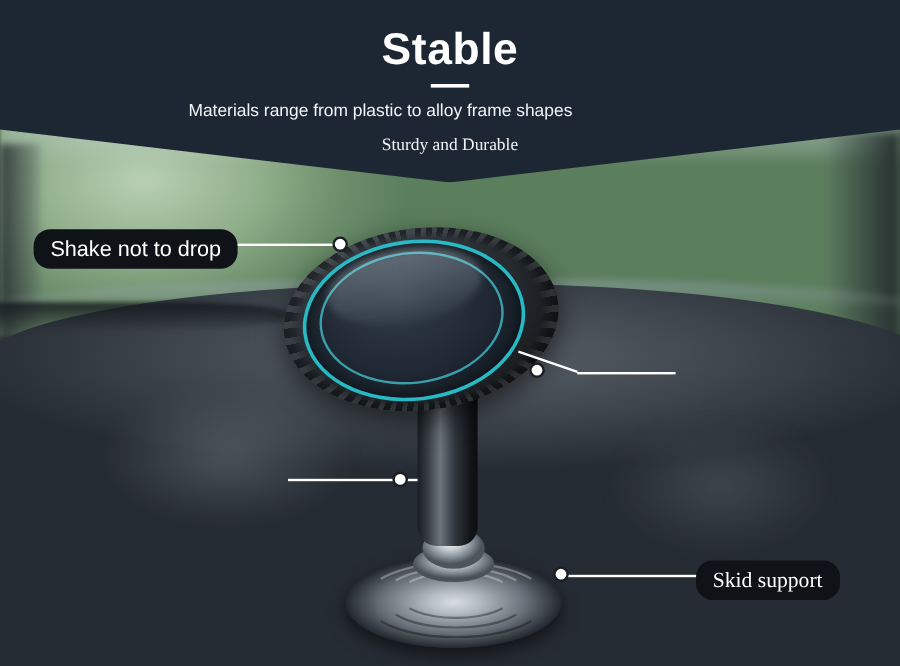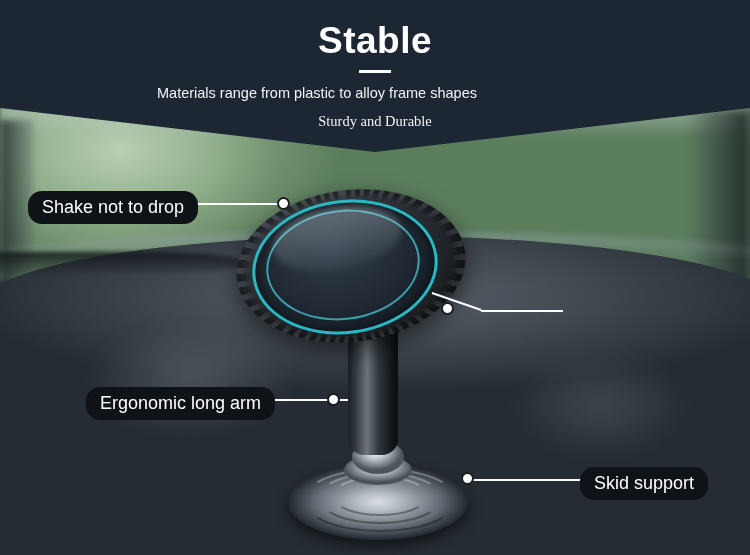--- a/index.html
+++ b/index.html
@@ -326,23 +326,20 @@
   <div class="callout" style="left:28px; top:191px;">
     <span>Shake not to drop</span>
   </div>
 
   <div class="line" style="left:432px; top:292px; width:52px; transform: rotate(19deg);"></div>
   <div class="line" style="left:481px; top:310px; width:82px;"></div>
   <div class="dot" style="left:441px; top:302px;"></div>
 
   <div class="line" style="left:240px; top:399px; width:108px;"></div>
   <div class="dot" style="left:327px; top:393px;"></div>
-  <div class="callout" style="left:86px; top:387px;">
-    <span>Ergonomic long arm</span>
-  </div>
 
   <div class="line" style="left:466px; top:479px; width:124px;"></div>
   <div class="dot" style="left:461px; top:472px;"></div>
-  <div class="callout" style="left:580px; top:467px;">
+  <div class="callout" style="left:580px; top:467px;font-family:Liberation Serif, serif;">
     <span>Skid support</span>
   </div>
 
 </div>
 
 </body></html>

